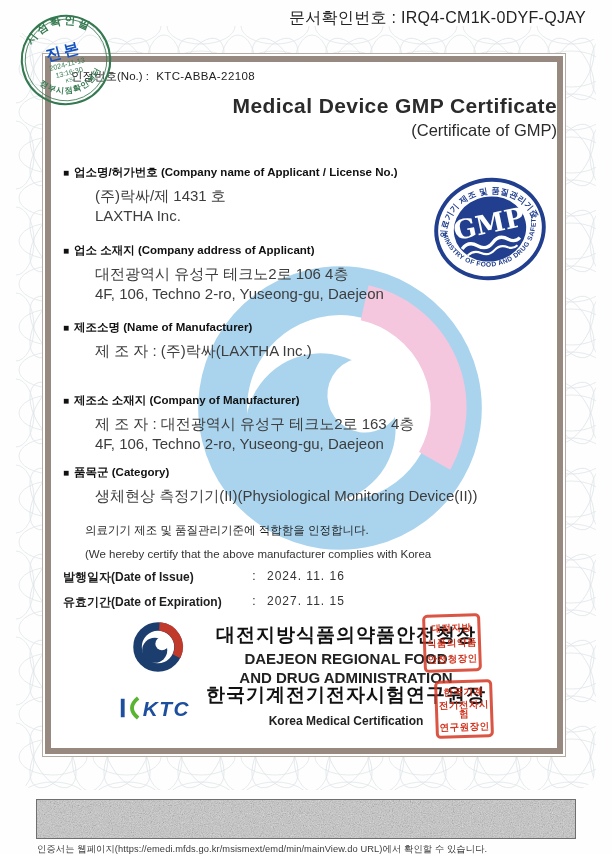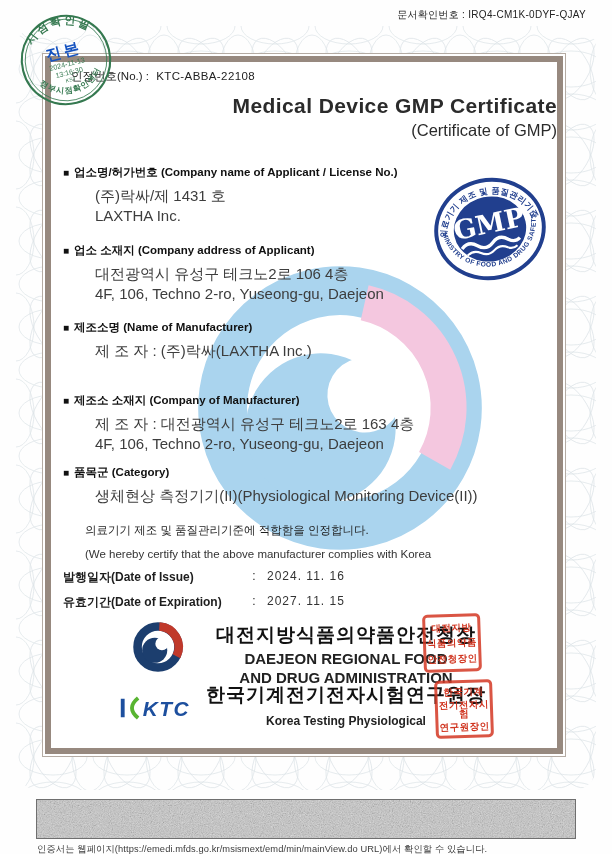--- a/index.html
+++ b/index.html
@@ -4,21 +4,21 @@
 <style>
   html,body{margin:0;padding:0;}
   body{
     width:612px;height:854px;position:relative;background:#fefefe;
     font-family:"Liberation Sans","DejaVu Sans",sans-serif;color:#222;
     overflow:hidden;
   }
   
   .guilloche{position:absolute;left:16px;top:26px;z-index:0;}
   
-  .doc-check{position:absolute;top:8px;right:26px;font-size:10px;color:#222;letter-spacing:.3px;z-index:6;}
+  .doc-check{position:absolute;top:8px;right:26px;font-size:16px;color:#222;letter-spacing:.3px;z-index:6;}
   
   .stamp{position:absolute;left:18px;top:12px;width:96px;height:96px;z-index:7;transform:rotate(-14deg);}
   
   .frame{
     position:absolute;left:45px;top:56px;width:506px;height:686px;z-index:2;
     background:#fff;border:6px solid #97897f;
     box-shadow:0 0 0 2px #fff,0 0 0 3px #b4aba3;
     padding:0;
   }
   .frame-inner{position:relative;width:100%;height:100%;background:#fff;}
@@ -242,21 +242,21 @@
       </div>
 
       <div class="issuer-row row2">
         <svg class="ktc-logo" width="74" height="28" viewBox="0 0 96 34">
           <path d="M 10 5 L 10 29" stroke="#1d4f9e" stroke-width="5" fill="none"></path>
           <path d="M 30 4 Q 14 17 30 30" stroke="#58b431" stroke-width="5" fill="none"></path>
           <text x="36" y="27" font-size="27" font-weight="bold" font-style="italic" fill="#1d4f9e" letter-spacing="2">KTC</text>
         </svg>
         <div class="issuer-center" style="top:2px">
           <div class="issuer-ko">한국기계전기전자시험연구원장</div>
-          <div class="issuer-en big">Korea Testing Physiological</div>
+          <div class="issuer-en big">Korea Medical Certification</div>
         </div>
         <div class="seal seal2">
           <span>한국기계</span>
           <span>전기전자시험</span>
           <span>연구원장인</span>
         </div>
       </div>
 
     </div>
   </div>

